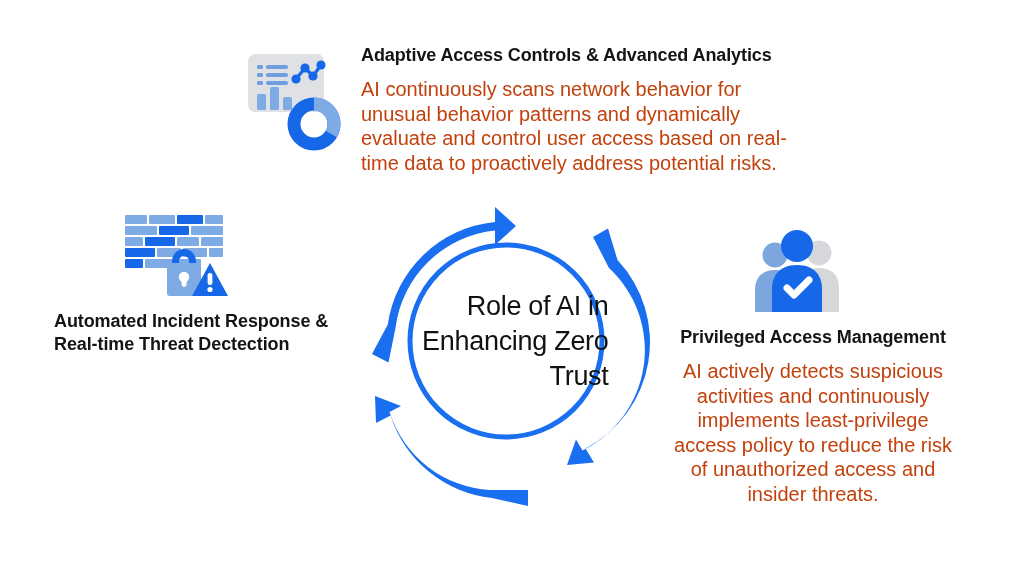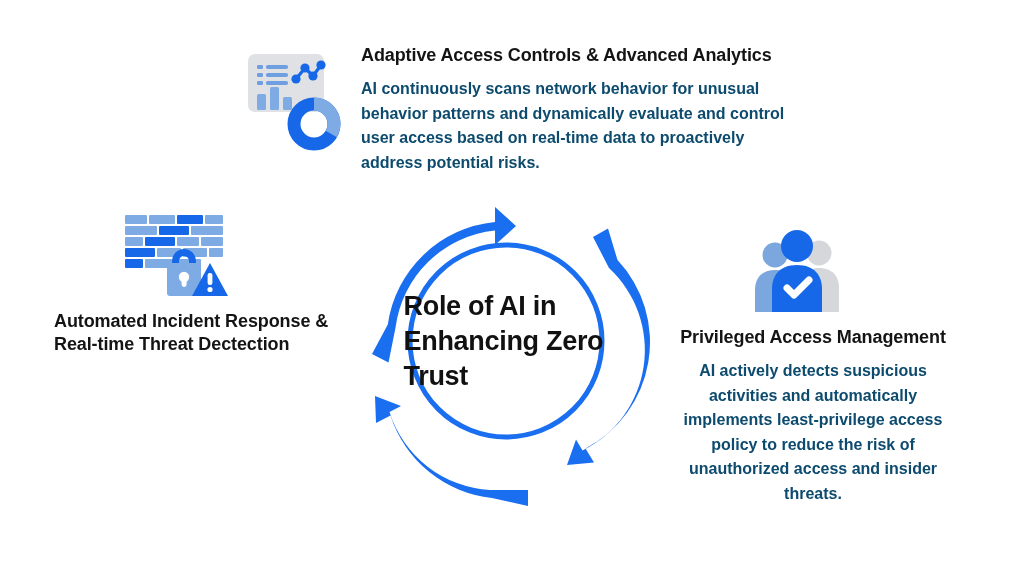--- a/index.html
+++ b/index.html
@@ -27,25 +27,25 @@
   .block { position: absolute; }
   .block .heading {
     font-size: 18px;
     font-weight: bold;
     line-height: 23px;
     color: #141414;
     margin: 0 0 10px 0;
     letter-spacing: -0.1px;
   }
   .block .body {
-    font-size: 16px;
+    font-size: 20px;
     line-height: 24.5px;
-    color: #0c4a6e;
+    color: #c2410c;
     margin: 0;
-    font-weight: bold;
+    font-weight: normal;
   }
 
   
   #block-top    { left: 361px; top: 44px;  width: 432px; }
   #block-left   { left: 54px;  top: 310px; width: 292px; }
   #block-right  { left: 668px; top: 326px; width: 290px; text-align: center; }
 
   
   .icon { position: absolute; }
   #icon-analytics { left: 243px; top: 46px;  width: 104px; height: 110px; }
@@ -66,23 +66,23 @@
     top: 176px;
     width: 330px;
     height: 330px;
     display: flex;
     align-items: center;
     justify-content: center;
     pointer-events: none;
   }
   #cycle-title .title-text {
     width: 205px;
-    text-align: left;
+    text-align: right;
     font-size: 27px;
-    font-weight: bold;
+    font-weight: normal;
     line-height: 35px;
     color: #111111;
     letter-spacing: -0.3px;
   }
 </style>
 </head>
 <body>
 
 <div class="stage">
 
@@ -169,21 +169,21 @@
 
       <circle cx="49" cy="20" r="16" fill="#1668e8"></circle>
       <path d="M 49 39 c 18 0 25 11 25 24 l 0 23 -50 0 0 -23 c 0 -13 7 -24 25 -24 z" fill="#1668e8"></path>
 
       <polyline points="39,62 46,69 61,54" fill="none" stroke="#ffffff" stroke-width="7" stroke-linecap="round" stroke-linejoin="round"></polyline>
     </svg>
   </div>
 
   <div class="block" id="block-right">
     <p class="heading">Privileged Access Management</p>
-    <p class="body">AI actively detects suspicious activities and automatically implements least-privilege access policy to reduce the risk of unauthorized access and insider threats.</p>
+    <p class="body">AI actively detects suspicious activities and continuously implements least-privilege access policy to reduce the risk of unauthorized access and insider threats.</p>
   </div>
 
   <svg id="cycle" viewBox="0 0 330 330" width="330" height="330" aria-hidden="true">
     <g>
       <circle cx="165" cy="165" r="96" fill="none" stroke="#1a6ef0" stroke-width="5"></circle>
     </g>
 
     <g>
       <path d="M 47.5 186.5 L 31 178 L 46.8 148.5
                A 120 120 0 0 1 154 46

